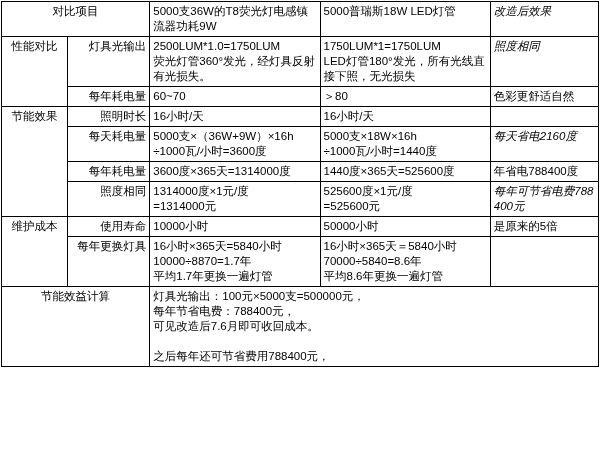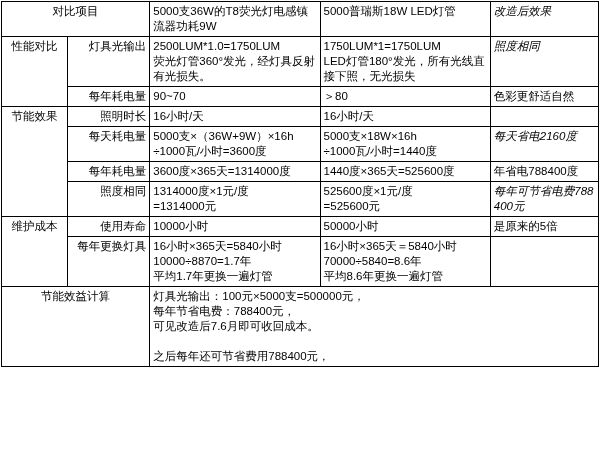--- a/index.html
+++ b/index.html
@@ -85,21 +85,21 @@
           <span class="line">荧光灯管360°发光，经灯具反射有光损失。</span>
         </td>
         <td>
           <span class="line">1750LUM*1=1750LUM</span>
           <span class="line">LED灯管180°发光，所有光线直接下照，无光损失</span>
         </td>
         <td class="mid">照度相同</td>
       </tr>
       <tr>
         <td class="rowlabel">每年耗电量</td>
-        <td>90~70</td>
+        <td>60~70</td>
         <td>＞80</td>
         <td>色彩更舒适自然</td>
       </tr>
 
       <tr>
         <td class="cat" rowspan="4">节能效果</td>
         <td class="rowlabel">照明时长</td>
         <td>16小时/天</td>
         <td>16小时/天</td>
         <td></td>

